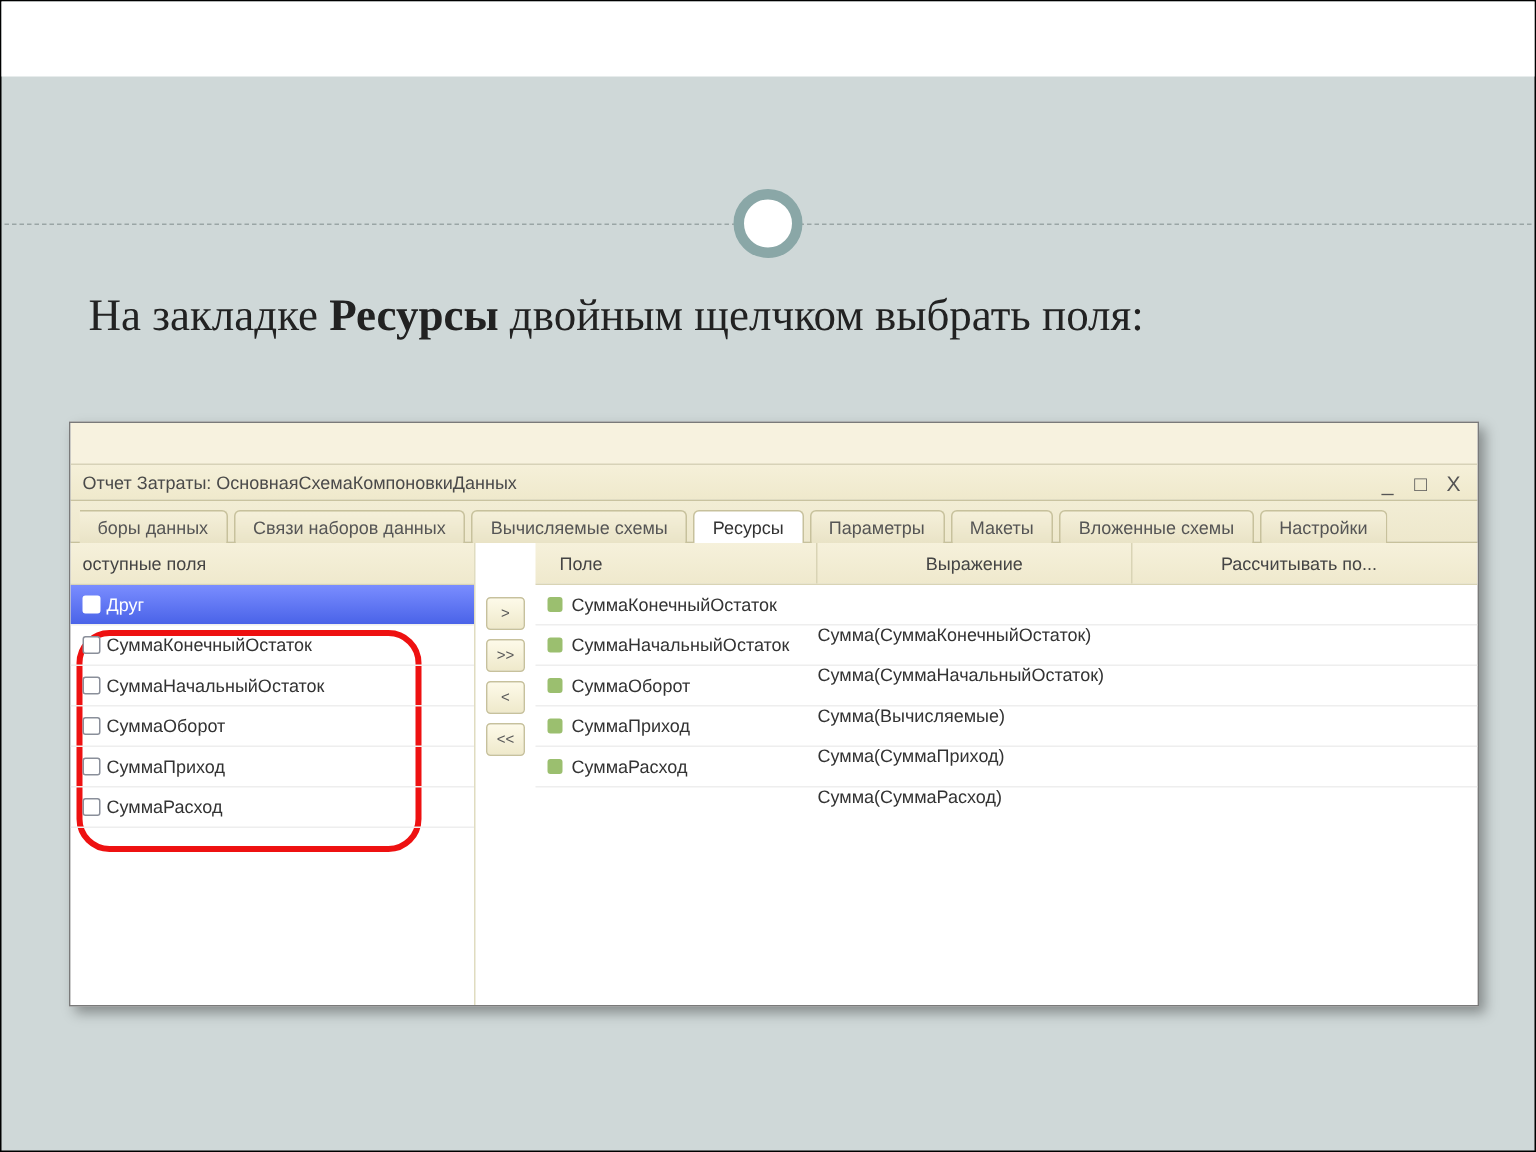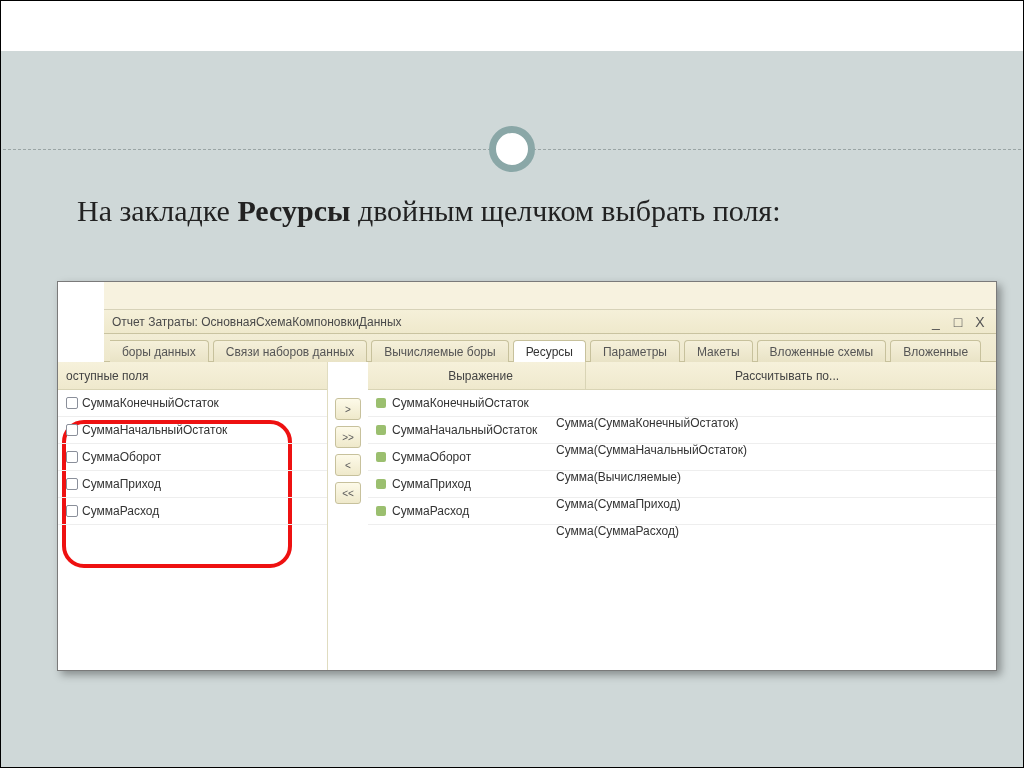--- a/index.html
+++ b/index.html
@@ -22,36 +22,35 @@
   .sep {
     position:absolute; left:2px; right:2px; top:148px;
     border-top:1px dashed #9aa5a5;
   }
   .ring {
     position:absolute; left:50%; top:148px; transform:translate(-50%,-50%);
     width:46px; height:46px; border-radius:50%;
     background:#fff; border:7px solid #8aa7a7;
   }
   .headline {
-    position:absolute; left:76px; right:70px; top:190px;
+    position:absolute; left:58px; right:70px; top:190px;
     font-size:30px; color:#222; line-height:1.35;
   }
   .headline b { font-weight:bold; }
 
   .shot {
-    position:absolute; left:56px; top:280px;
+    position:absolute; left:45px; top:280px;
     width:940px; height:390px;
     background:#fff;
     border:1px solid #7a7a7a;
     box-shadow: 4px 4px 8px rgba(0,0,0,.35);
     font-family: Tahoma, Verdana, Arial, sans-serif;
     font-size:12px;
     color:#333;
     overflow:hidden;
-    padding-left:46px;
   }
   .shot .chrome { height:28px; background:#f7f2df; border-bottom:1px solid #d7d2b8; }
   .shot .titlebar {
     height:24px; line-height:24px; padding:0 8px;
     background:linear-gradient(#f5f0d9,#efe9cc);
     border-bottom:1px solid #c9c3a0;
     display:flex; justify-content:space-between; align-items:center;
     color:#4a4a4a;
   }
   .winbtns { display:flex; gap:6px; color:#555; font-size:14px; font-family:Arial,sans-serif; }
@@ -156,50 +155,52 @@
       <span class="winbtns">
         <span class="winbtn">_</span>
         <span class="winbtn">□</span>
         <span class="winbtn">X</span>
       </span>
     </div>
 
     <div class="tabs" id="tabs">
         <div class="tab first">боры данных</div>
         <div class="tab">Связи наборов данных</div>
-        <div class="tab">Вычисляемые боры</div>
+        <div class="tab">Вычисляемые схемы</div>
         <div class="tab active">Ресурсы</div>
         <div class="tab">Параметры</div>
         <div class="tab">Макеты</div>
         <div class="tab">Вложенные схемы</div>
-        <div class="tab">Вложенные</div>
+        <div class="tab">Настройки</div>
       </div>
 
     <div class="body">
       <div class="left-pane">
         <div class="pane-hdr">оступные поля</div>
         <div class="field-list" id="field-list">
           <div class="red-circle" style="left:4px; top:30px; width:230px; height:148px;"></div>
+        <div class="field-item selected">Друг</div>
             <div class="field-item">СуммаКонечныйОстаток</div>
             <div class="field-item">СуммаНачальныйОстаток</div>
             <div class="field-item">СуммаОборот</div>
             <div class="field-item">СуммаПриход</div>
             <div class="field-item">СуммаРасход</div>
           </div>
       </div>
 
       <div class="mover-pane">
         <div class="mover">&gt;</div>
         <div class="mover">&gt;&gt;</div>
         <div class="mover">&lt;</div>
         <div class="mover">&lt;&lt;</div>
       </div>
 
       <div class="right-pane">
         <div class="pane-hdr right-hdr">
+          <div class="col col-field">Поле</div>
           <div class="col col-expr">Выражение</div>
           <div class="col col-calc">Рассчитывать по...</div>
         </div>
         <div id="res-body">
             <div class="res-row">
               <div class="c1">СуммаКонечныйОстаток</div>
               <div class="c2">Сумма(СуммаКонечныйОстаток)</div>
               <div class="c3"></div>
             </div>
             <div class="res-row">

